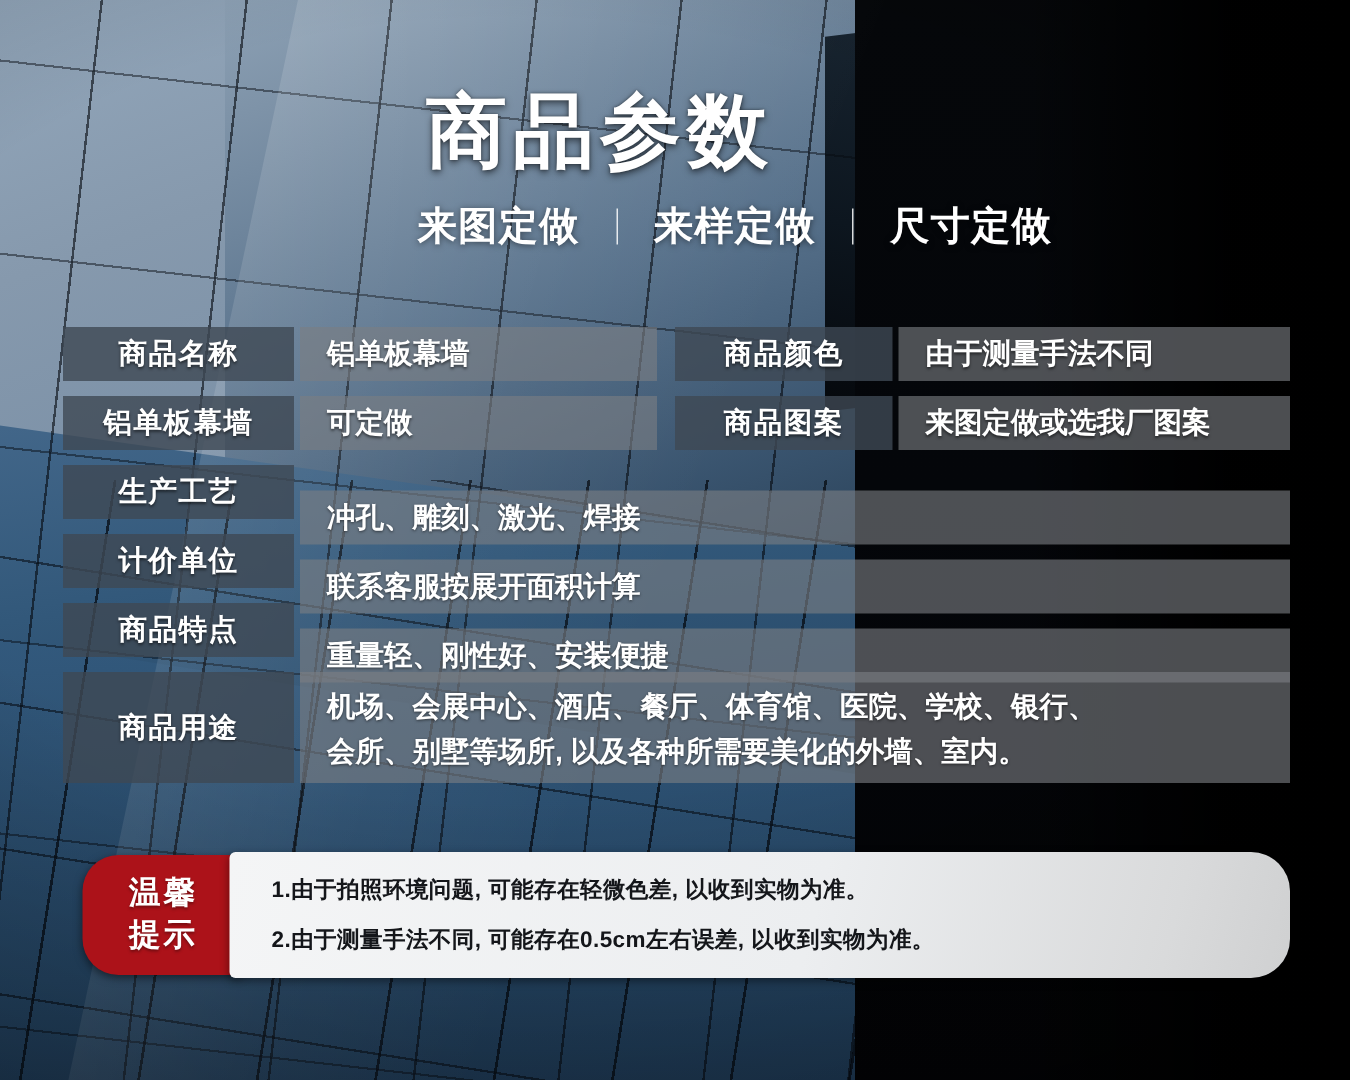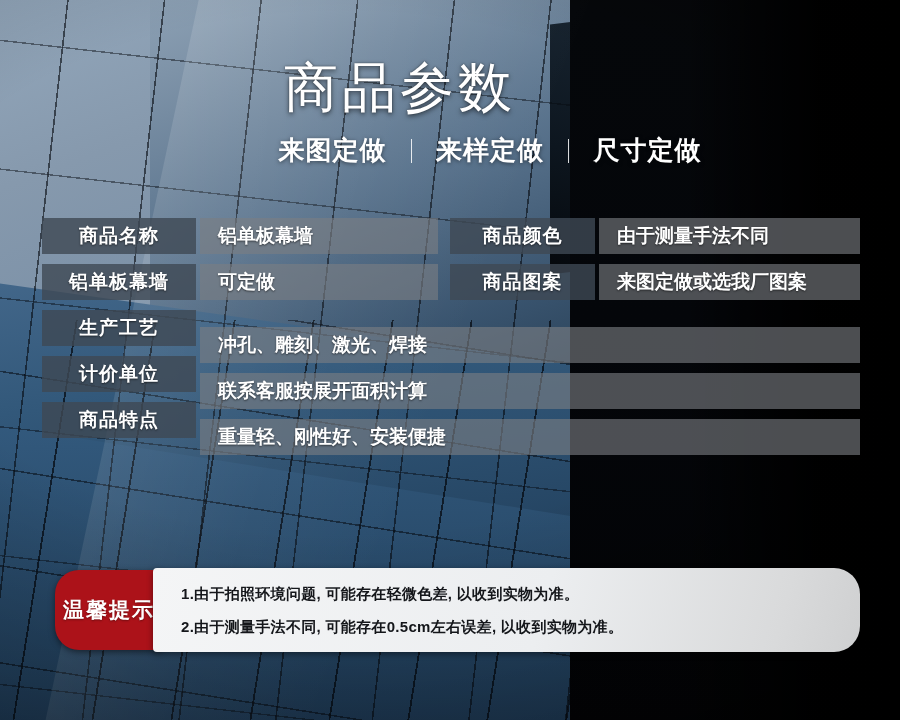--- a/index.html
+++ b/index.html
@@ -79,21 +79,21 @@
   .vignette{
     position:absolute;inset:0;
     background:radial-gradient(130% 95% at 38% 38%,rgba(0,0,0,0) 38%,rgba(0,0,0,.30) 78%,rgba(0,0,0,.55) 100%);
   }
 
   
   .content{position:absolute;inset:0;}
 
   .title{
     position:absolute;left:0;top:52px;width:800px;text-align:center;
-    font-size:54px;font-weight:normal;color:#ffffff;letter-spacing:4px;
+    font-size:54px;font-weight:bold;color:#ffffff;letter-spacing:4px;
     text-shadow:0 2px 5px rgba(0,0,0,.55), 0 0 2px rgba(0,0,0,.45);
   }
   .subtitle{
     position:absolute;left:0;top:133px;width:900px;text-align:center;
     font-size:26px;font-weight:bold;color:#ffffff;letter-spacing:1px;
     text-shadow:0 1px 4px rgba(0,0,0,.5);
     padding-left:40px;
   }
   .subtitle .sep{
     display:inline-block;width:1px;height:24px;vertical-align:-4px;
@@ -129,21 +129,21 @@
   .lbl-tall{left:0;width:154px;}
   .val-tall{left:158px;width:660px;display:block;padding-top:9px;line-height:30px;}
   .val-tall .ln{display:block;}
 
   
   .tips{position:absolute;left:55px;top:568px;width:805px;height:84px;}
   .tips-badge{
     position:absolute;left:0;top:2px;width:108px;height:80px;
     background:#ac1219;
     border-radius:24px 6px 6px 24px;
-    display:flex;flex-direction:row;align-items:center;justify-content:center;
+    display:flex;flex-direction:column;align-items:center;justify-content:center;
     color:#fff;font-size:21px;font-weight:bold;letter-spacing:2px;
     box-shadow:0 2px 6px rgba(0,0,0,.5);
   }
   .tips-badge span{line-height:28px;text-shadow:0 1px 2px rgba(0,0,0,.35);}
   .tips-body{
     position:absolute;left:98px;top:0;width:707px;height:84px;
     background:linear-gradient(105deg,#f4f5f6 0%,#eceef0 55%,#d9dadb 88%,#cfd0d1 100%);
     border-radius:4px 26px 26px 4px;
     box-shadow:0 2px 6px rgba(0,0,0,.45);
     padding:9px 0 0 28px;box-sizing:border-box;
@@ -208,20 +208,27 @@
       <div class="row">
         <div class="cell lbl lbl-a">计价单位</div>
         <div class="cell val val-wide">联系客服按展开面积计算</div>
       </div>
 
       <div class="row">
         <div class="cell lbl lbl-a">商品特点</div>
         <div class="cell val val-wide">重量轻、刚性好、安装便捷</div>
       </div>
 
+      <div class="row tall">
+        <div class="cell lbl lbl-tall">商品用途</div>
+        <div class="cell val val-tall">
+          <span class="ln">机场、会展中心、酒店、餐厅、体育馆、医院、学校、银行、</span>
+          <span class="ln">会所、别墅等场所, 以及各种所需要美化的外墙、室内。</span>
+        </div>
+      </div>
 
     </div>
 
     <div class="tips">
       <div class="tips-badge">
         <span>温馨</span>
         <span>提示</span>
       </div>
       <div class="tips-body">
         <div class="tline">1.由于拍照环境问题, 可能存在轻微色差, 以收到实物为准。</div>

